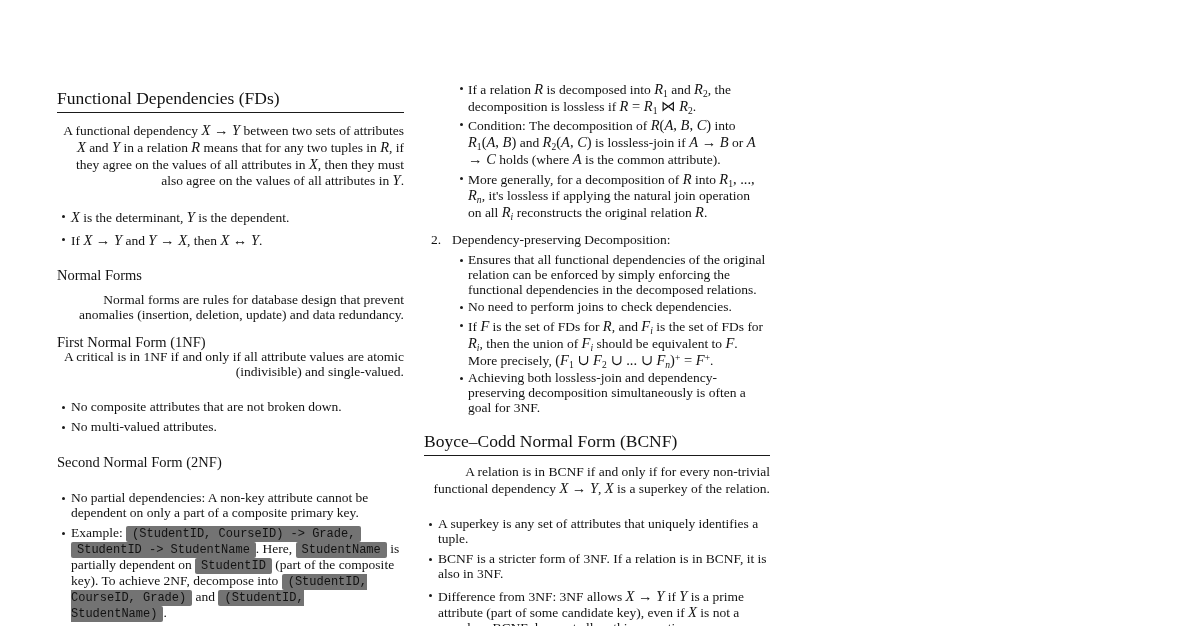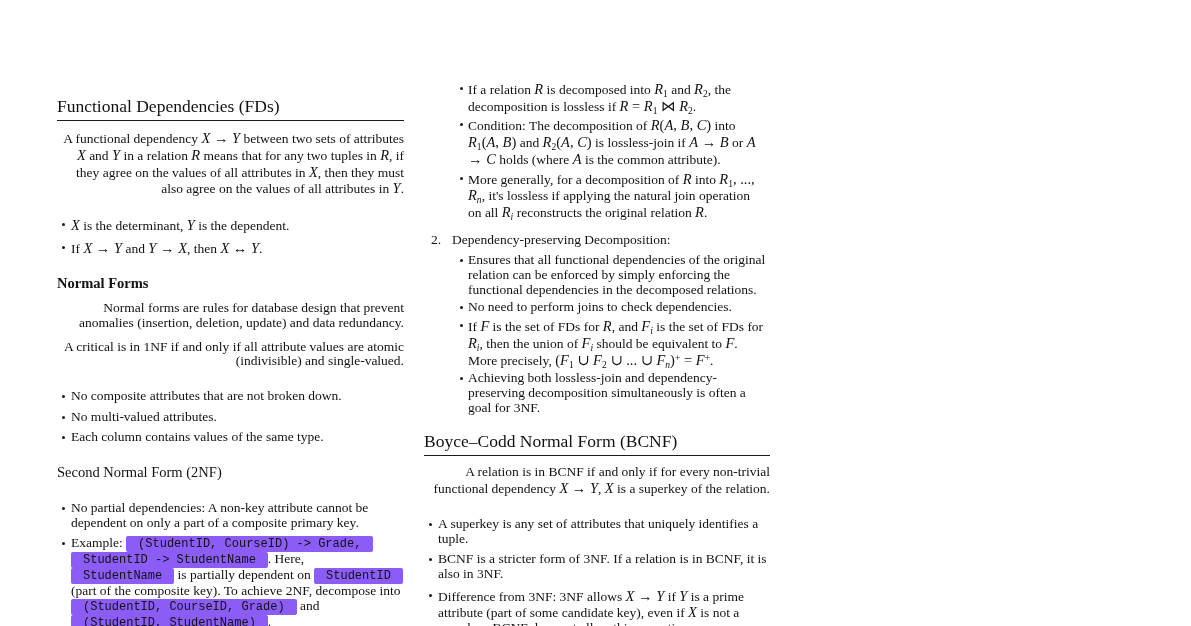--- a/index.html
+++ b/index.html
@@ -12,22 +12,22 @@
   }
   .col { position:absolute; top:0; height:626px; overflow:hidden; }
   #col-left  { left:57px;  width:347px; padding-top:88px; }
   #col-right { left:424px; width:346px; padding-top:75px; }
 
   h2 {
     font-size:17.5px; font-weight:normal; line-height:1.15;
     margin:16px 0 9px; padding-bottom:4px;
     border-bottom:1.4px solid #1a1a1a;
   }
-  .col > h2:first-child { margin-top:8px; }
-  h3 { font-size:14.5px; font-weight:bold; margin:12px 0 5px; }
+  .col > h2:first-child { margin-top:0; }
+  h3 { font-size:14.5px; font-weight:normal; margin:12px 0 5px; }
   h4 { font-size:14.5px; font-weight:normal; margin:12px 0 0; }
   p  { margin:9px 0;text-align:right; }
   p.tight { margin-top:0; }
 
   ul { list-style:none; margin:20px 0; padding:0; }
   ul.top > li { position:relative; padding-left:14px; margin:6px 0; }
   ul.top > li::before {
     content:""; position:absolute; left:5px; top:6px;
     width:3px; height:3px; border-radius:50%; background:#1a1a1a;
   }
@@ -45,40 +45,40 @@
     font-family:"Liberation Serif","DejaVu Serif",serif;
     font-size:14.5px; line-height:1.15; white-space:normal;
   }
   .mx i { font-style:italic; }
   .mx sub { font-size:0.66em; vertical-align:-0.3em; line-height:0; }
   .mx sup { font-size:0.66em; vertical-align:0.45em; line-height:0; }
 
   code.cd {
     font-family:"Liberation Mono","DejaVu Sans Mono",monospace;
     font-size:12px; line-height:1.25;
-    background:#8b5cf6; padding:1px 12px; border-radius:2px;
+    background:#737373; padding:1px 6px; border-radius:2px;
   }
 </style>
 </head>
 <body>
 
 <div id="col-left" class="col">
     <h2>Functional Dependencies (FDs)</h2>
     <p>A functional dependency <span class="mx"><i>X</i> → <i>Y</i></span> between two sets of attributes <span class="mx"><i>X</i></span> and <span class="mx"><i>Y</i></span> in a relation <span class="mx"><i>R</i></span> means that for any two tuples in <span class="mx"><i>R</i></span>, if they agree on the values of all attributes in <span class="mx"><i>X</i></span>, then they must also agree on the values of all attributes in <span class="mx"><i>Y</i></span>.</p>
     <ul class="top">
       <li><span class="mx"><i>X</i></span> is the determinant, <span class="mx"><i>Y</i></span> is the dependent.</li>
       <li>If <span class="mx"><i>X</i> → <i>Y</i></span> and <span class="mx"><i>Y</i> → <i>X</i></span>, then <span class="mx"><i>X</i> ↔ <i>Y</i></span>.</li>
     </ul>
     <h3>Normal Forms</h3>
     <p>Normal forms are rules for database design that prevent anomalies (insertion, deletion, update) and data redundancy.</p>
+    <h4>First Normal Form (1NF)</h4>
     <p class="tight">A critical is in 1NF if and only if all attribute values are atomic (indivisible) and single-valued.</p>
     <ul class="top">
       <li>No composite attributes that are not broken down.</li>
       <li>No multi-valued attributes.</li>
-      <li>Each column contains values of the same type.</li>
     </ul>
     <h4>Second Normal Form (2NF)</h4>
     <ul class="top">
       <li>No partial dependencies: A non-key attribute cannot be dependent on only a part of a composite primary key.</li>
       <li>Example: <code class="cd">(StudentID, CourseID) -&gt; Grade,</code> <code class="cd">StudentID -&gt; StudentName</code>. Here, <code class="cd">StudentName</code> is partially dependent on <code class="cd">StudentID</code> (part of the composite key). To achieve 2NF, decompose into <code class="cd">(StudentID, CourseID, Grade)</code> and <code class="cd">(StudentID, StudentName)</code>.</li>
     </ul>
     <h4>Third Normal Form (3NF)</h4>
   </div>
 <div id="col-right" class="col">
     <ul class="sub">

